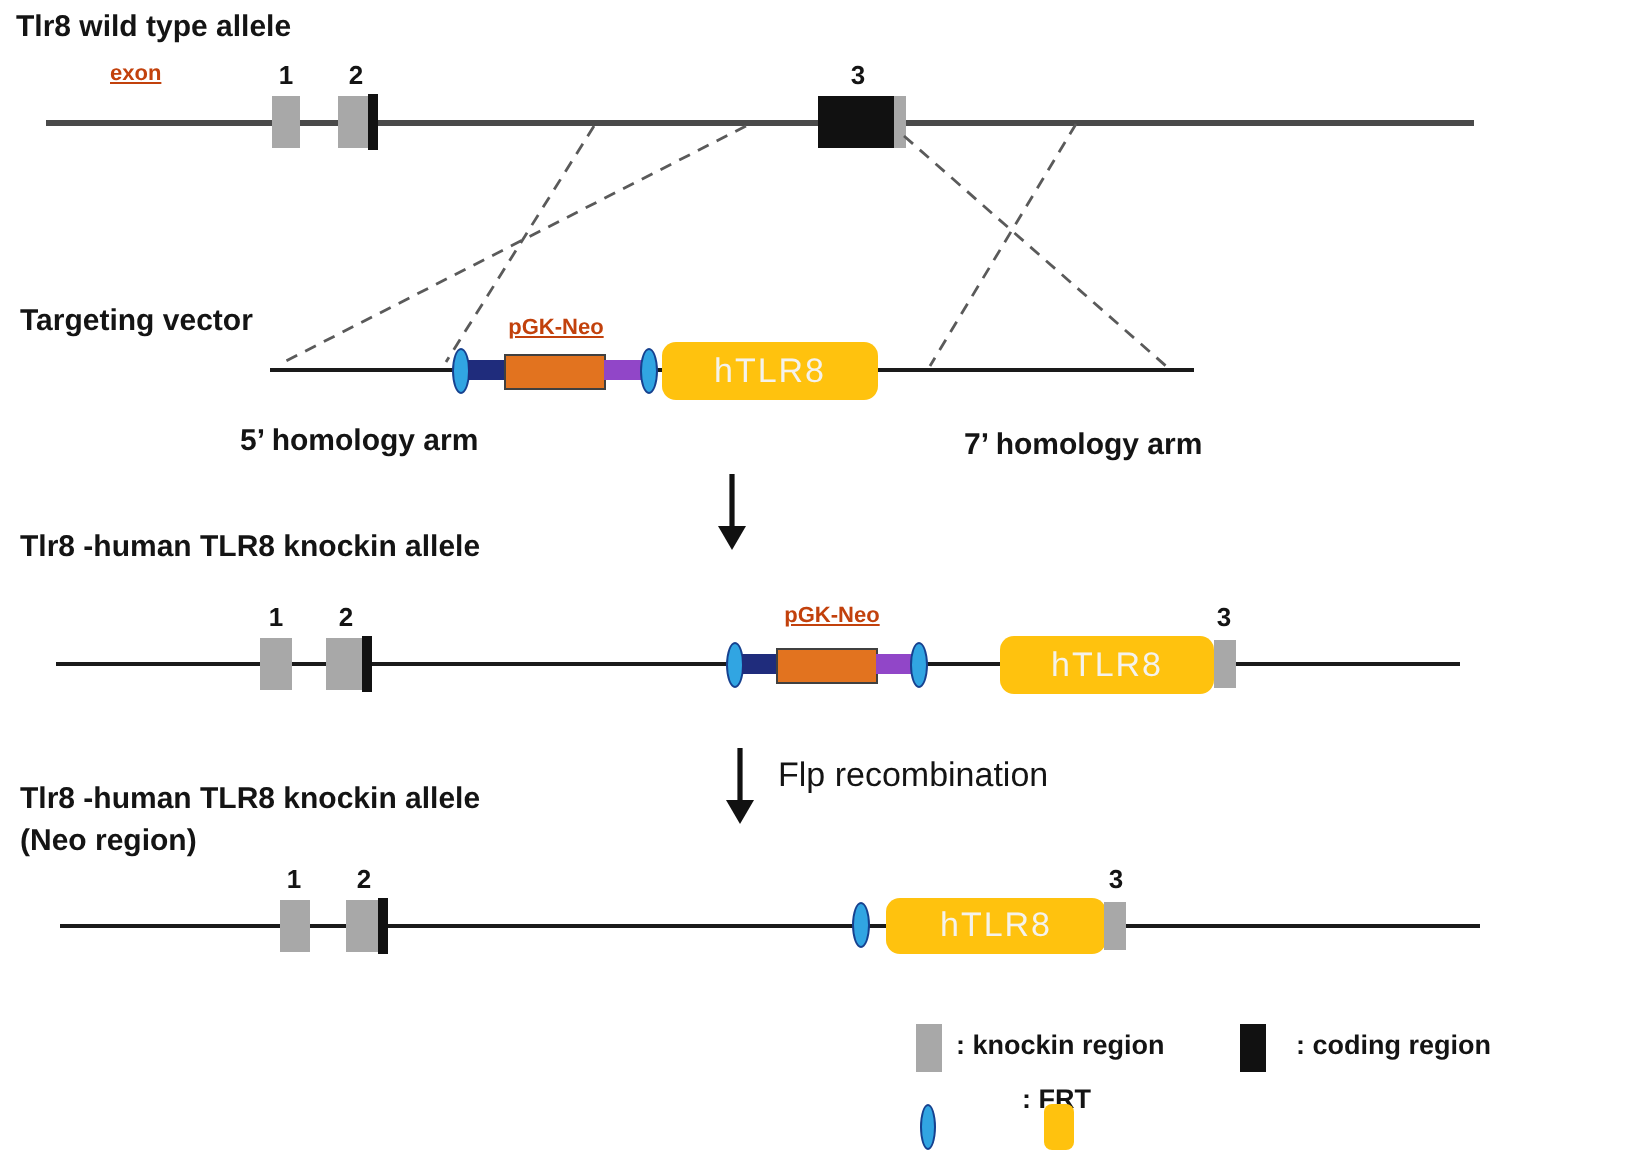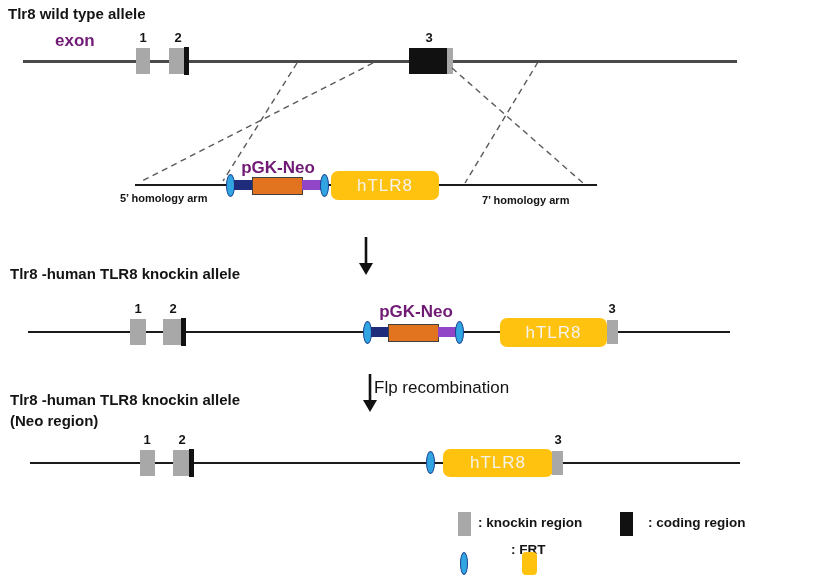--- a/index.html
+++ b/index.html
@@ -2,22 +2,22 @@
 <html><head>
 <meta charset="utf-8">
 <style>
   html,body{margin:0;padding:0;background:#fff;}
   #figure{
     position:relative;width:813px;height:587px;background:#ffffff;overflow:hidden;
     font-family:"Liberation Sans","DejaVu Sans",sans-serif;color:#111;
   }
   .abs{position:absolute;}
   .section-title{font-size:15px;font-weight:700;color:#141414;white-space:nowrap;}
-  .small-bold{font-size:17px;font-weight:700;color:#701a75;white-space:nowrap;}
-  .tiny-bold{font-size:11px;font-weight:700;color:#141414;white-space:nowrap;}
+  .small-bold{font-size:11px;font-weight:700;color:#c2410c;white-space:nowrap;text-decoration:underline;}
+  .tiny-bold{font-size:15px;font-weight:700;color:#141414;white-space:nowrap;margin-top:20px;}
   .num-label{font-size:13px;font-weight:700;color:#141414;text-align:center;}
   .gene-line{background:#1a1a1a;height:2px;}
   .gene-line.gray{background:#4a4a4a;height:3px;}
   .exon{background:#a8a8a8;}
   .exon.black{background:#111;}
   .frt-oval{width:9px;height:23px;border-radius:50%;background:#31a5e2;border:1.5px solid #16418f;box-sizing:border-box;}
   .linker{height:10px;}
   .linker.navy{background:#1f2c7c;}
   .linker.purple{background:#9146c8;}
   .pgk-box{background:#e2731f;border:1px solid #404040;box-sizing:border-box;}
@@ -40,20 +40,21 @@
   <div class="abs num-label" style="left:136px;top:30px;width:14px;">1</div>
   <div class="abs num-label" style="left:170px;top:30px;width:16px;">2</div>
   <div class="abs num-label" style="left:421px;top:30px;width:16px;">3</div>
   <div class="abs gene-line gray" style="left: 23px; top: 60px; width: 714px; background-color: rgb(74, 74, 74);"></div>
   <div class="abs exon" style="left: 136px; top: 48px; width: 14px; height: 26px; background-color: rgb(168, 168, 168);"></div>
   <div class="abs exon" style="left: 169px; top: 48px; width: 15px; height: 26px; background-color: rgb(168, 168, 168);"></div>
   <div class="abs exon black" style="left: 184px; top: 47px; width: 5px; height: 28px; background-color: rgb(17, 17, 17);"></div>
   <div class="abs exon black" style="left: 409px; top: 48px; width: 38px; height: 26px; background-color: rgb(17, 17, 17);"></div>
   <div class="abs exon" style="left: 447px; top: 48px; width: 6px; height: 26px; background-color: rgb(168, 168, 168);"></div>
 
+  <div class="abs section-title" style="left:10px;top:152px;">Targeting vector</div>
   <div class="abs gene-line" style="left: 135px; top: 184px; width: 462px; background-color: rgb(26, 26, 26);"></div>
   <div class="abs small-bold" style="left:240px;top:158px;width:76px;text-align:center;">pGK-Neo</div>
   <div class="abs frt-oval" style="left: 226px; top: 174px; background-color: rgb(49, 165, 226);"></div>
   <div class="abs linker navy" style="left: 234px; top: 180px; width: 19px; background-color: rgb(31, 44, 124);"></div>
   <div class="abs pgk-box" style="left: 252px; top: 177px; width: 51px; height: 18px; background-color: rgb(226, 115, 31);"></div>
   <div class="abs linker purple" style="left: 302px; top: 180px; width: 19px; background-color: rgb(145, 70, 200);"></div>
   <div class="abs frt-oval" style="left: 320px; top: 174px; background-color: rgb(49, 165, 226);"></div>
   <div class="abs htlr8-box" style="left: 331px; top: 171px; width: 108px; height: 29px; background-color: rgb(255, 194, 14);">
     <span>hTLR8</span>
   </div>
@@ -72,21 +73,21 @@
   <div class="abs frt-oval" style="left: 363px; top: 321px; background-color: rgb(49, 165, 226);"></div>
   <div class="abs linker navy" style="left: 371px; top: 327px; width: 18px; background-color: rgb(31, 44, 124);"></div>
   <div class="abs pgk-box" style="left: 388px; top: 324px; width: 51px; height: 18px; background-color: rgb(226, 115, 31);"></div>
   <div class="abs linker purple" style="left: 438px; top: 327px; width: 18px; background-color: rgb(145, 70, 200);"></div>
   <div class="abs frt-oval" style="left: 455px; top: 321px; background-color: rgb(49, 165, 226);"></div>
   <div class="abs htlr8-box" style="left: 500px; top: 318px; width: 107px; height: 29px; background-color: rgb(255, 194, 14);">
     <span>hTLR8</span>
   </div>
   <div class="abs exon" style="left: 607px; top: 320px; width: 11px; height: 24px; background-color: rgb(168, 168, 168);"></div>
 
-  <div class="abs flp-label" style="left:374px;top:378px;text-align:center;">Flp recombination</div>
+  <div class="abs flp-label" style="left:389px;top:378px;text-align:center;">Flp recombination</div>
 
   <div class="abs section-title" style="left:10px;top:391px;">Tlr8 -human TLR8 knockin allele</div>
   <div class="abs section-title" style="left:10px;top:412px;">(Neo region)</div>
   <div class="abs num-label" style="left:139px;top:432px;width:16px;">1</div>
   <div class="abs num-label" style="left:174px;top:432px;width:16px;">2</div>
   <div class="abs num-label" style="left:550px;top:432px;width:16px;">3</div>
   <div class="abs gene-line" style="left: 30px; top: 462px; width: 710px; background-color: rgb(26, 26, 26);"></div>
   <div class="abs exon" style="left: 140px; top: 450px; width: 15px; height: 26px; background-color: rgb(168, 168, 168);"></div>
   <div class="abs exon" style="left: 173px; top: 450px; width: 16px; height: 26px; background-color: rgb(168, 168, 168);"></div>
   <div class="abs exon black" style="left: 189px; top: 449px; width: 5px; height: 28px; background-color: rgb(17, 17, 17);"></div>

